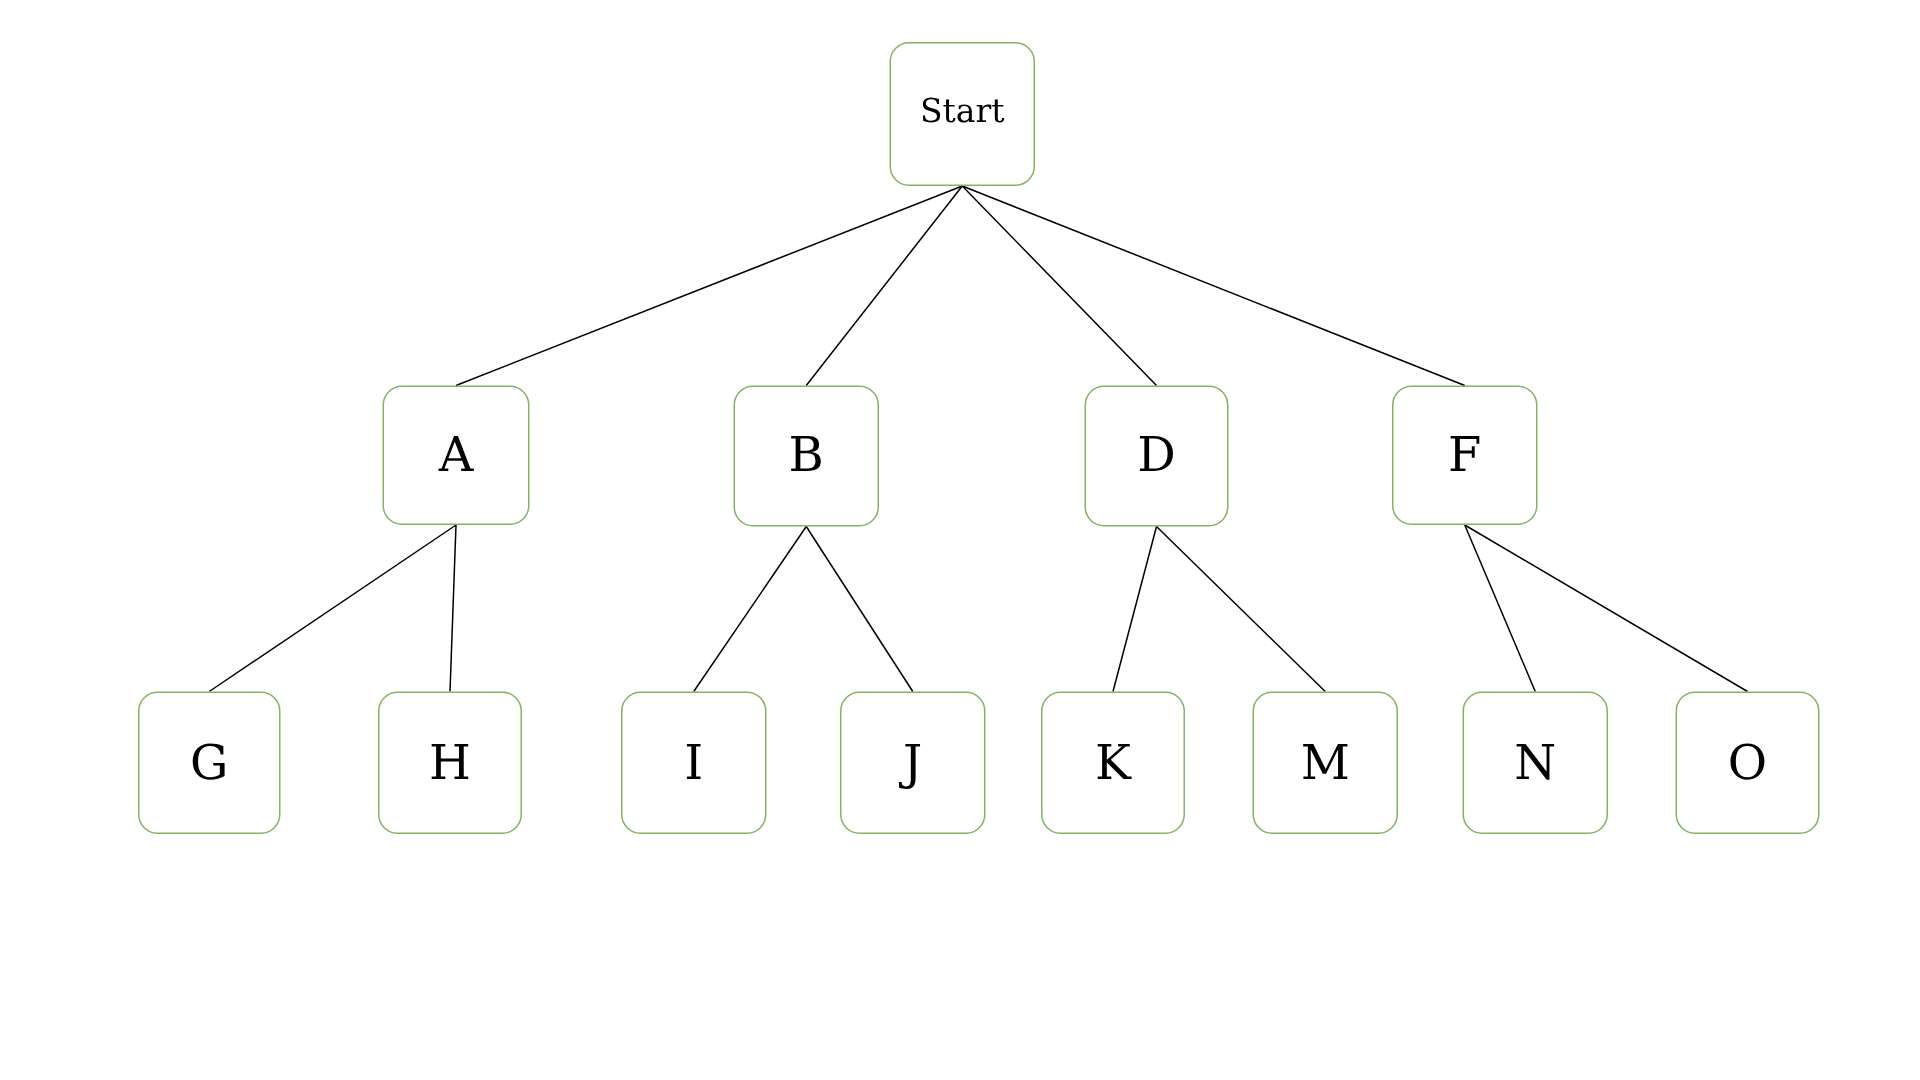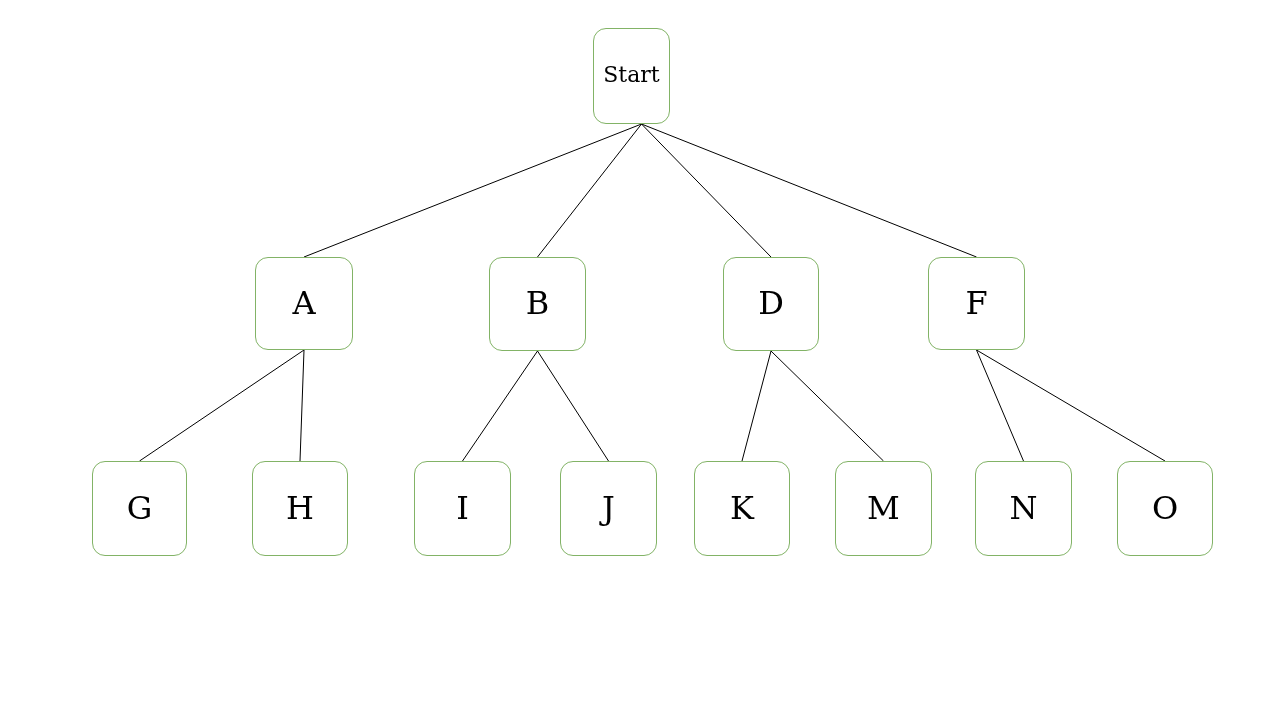--- a/index.html
+++ b/index.html
@@ -58,21 +58,21 @@
       <line x1="641.5" y1="124" x2="976.5" y2="257" stroke="#000000" stroke-width="1"></line>
       <line x1="304" y1="350" x2="139.5" y2="461" stroke="#000000" stroke-width="1"></line>
       <line x1="304" y1="350" x2="300" y2="461" stroke="#000000" stroke-width="1"></line>
       <line x1="537.5" y1="351" x2="462.5" y2="461" stroke="#000000" stroke-width="1"></line>
       <line x1="537.5" y1="351" x2="608.5" y2="461" stroke="#000000" stroke-width="1"></line>
       <line x1="771" y1="351" x2="742" y2="461" stroke="#000000" stroke-width="1"></line>
       <line x1="771" y1="351" x2="883.5" y2="461" stroke="#000000" stroke-width="1"></line>
       <line x1="976.5" y1="350" x2="1023.5" y2="461" stroke="#000000" stroke-width="1"></line>
       <line x1="976.5" y1="350" x2="1165" y2="461" stroke="#000000" stroke-width="1"></line>
     </svg>
-<div class="node multi" style="left: 593px; top: 28px; width: 77px; height: 96px; border-color: rgb(130, 179, 102); background: rgb(255, 255, 255); color: rgb(0, 0, 0);">
+<div class="node multi" style="left: 593px; top: 28px; width: 97px; height: 96px; border-color: rgb(130, 179, 102); background: rgb(255, 255, 255); color: rgb(0, 0, 0);">
       <span class="node-label">Start</span>
     </div>
     <div class="node" style="left: 255px; top: 257px; width: 98px; height: 93px; border-color: rgb(130, 179, 102); background: rgb(255, 255, 255); color: rgb(0, 0, 0);">
       <span class="node-label">A</span>
     </div>
     <div class="node" style="left: 489px; top: 257px; width: 97px; height: 94px; border-color: rgb(130, 179, 102); background: rgb(255, 255, 255); color: rgb(0, 0, 0);">
       <span class="node-label">B</span>
     </div>
     <div class="node" style="left: 723px; top: 257px; width: 96px; height: 94px; border-color: rgb(130, 179, 102); background: rgb(255, 255, 255); color: rgb(0, 0, 0);">
       <span class="node-label">D</span>

